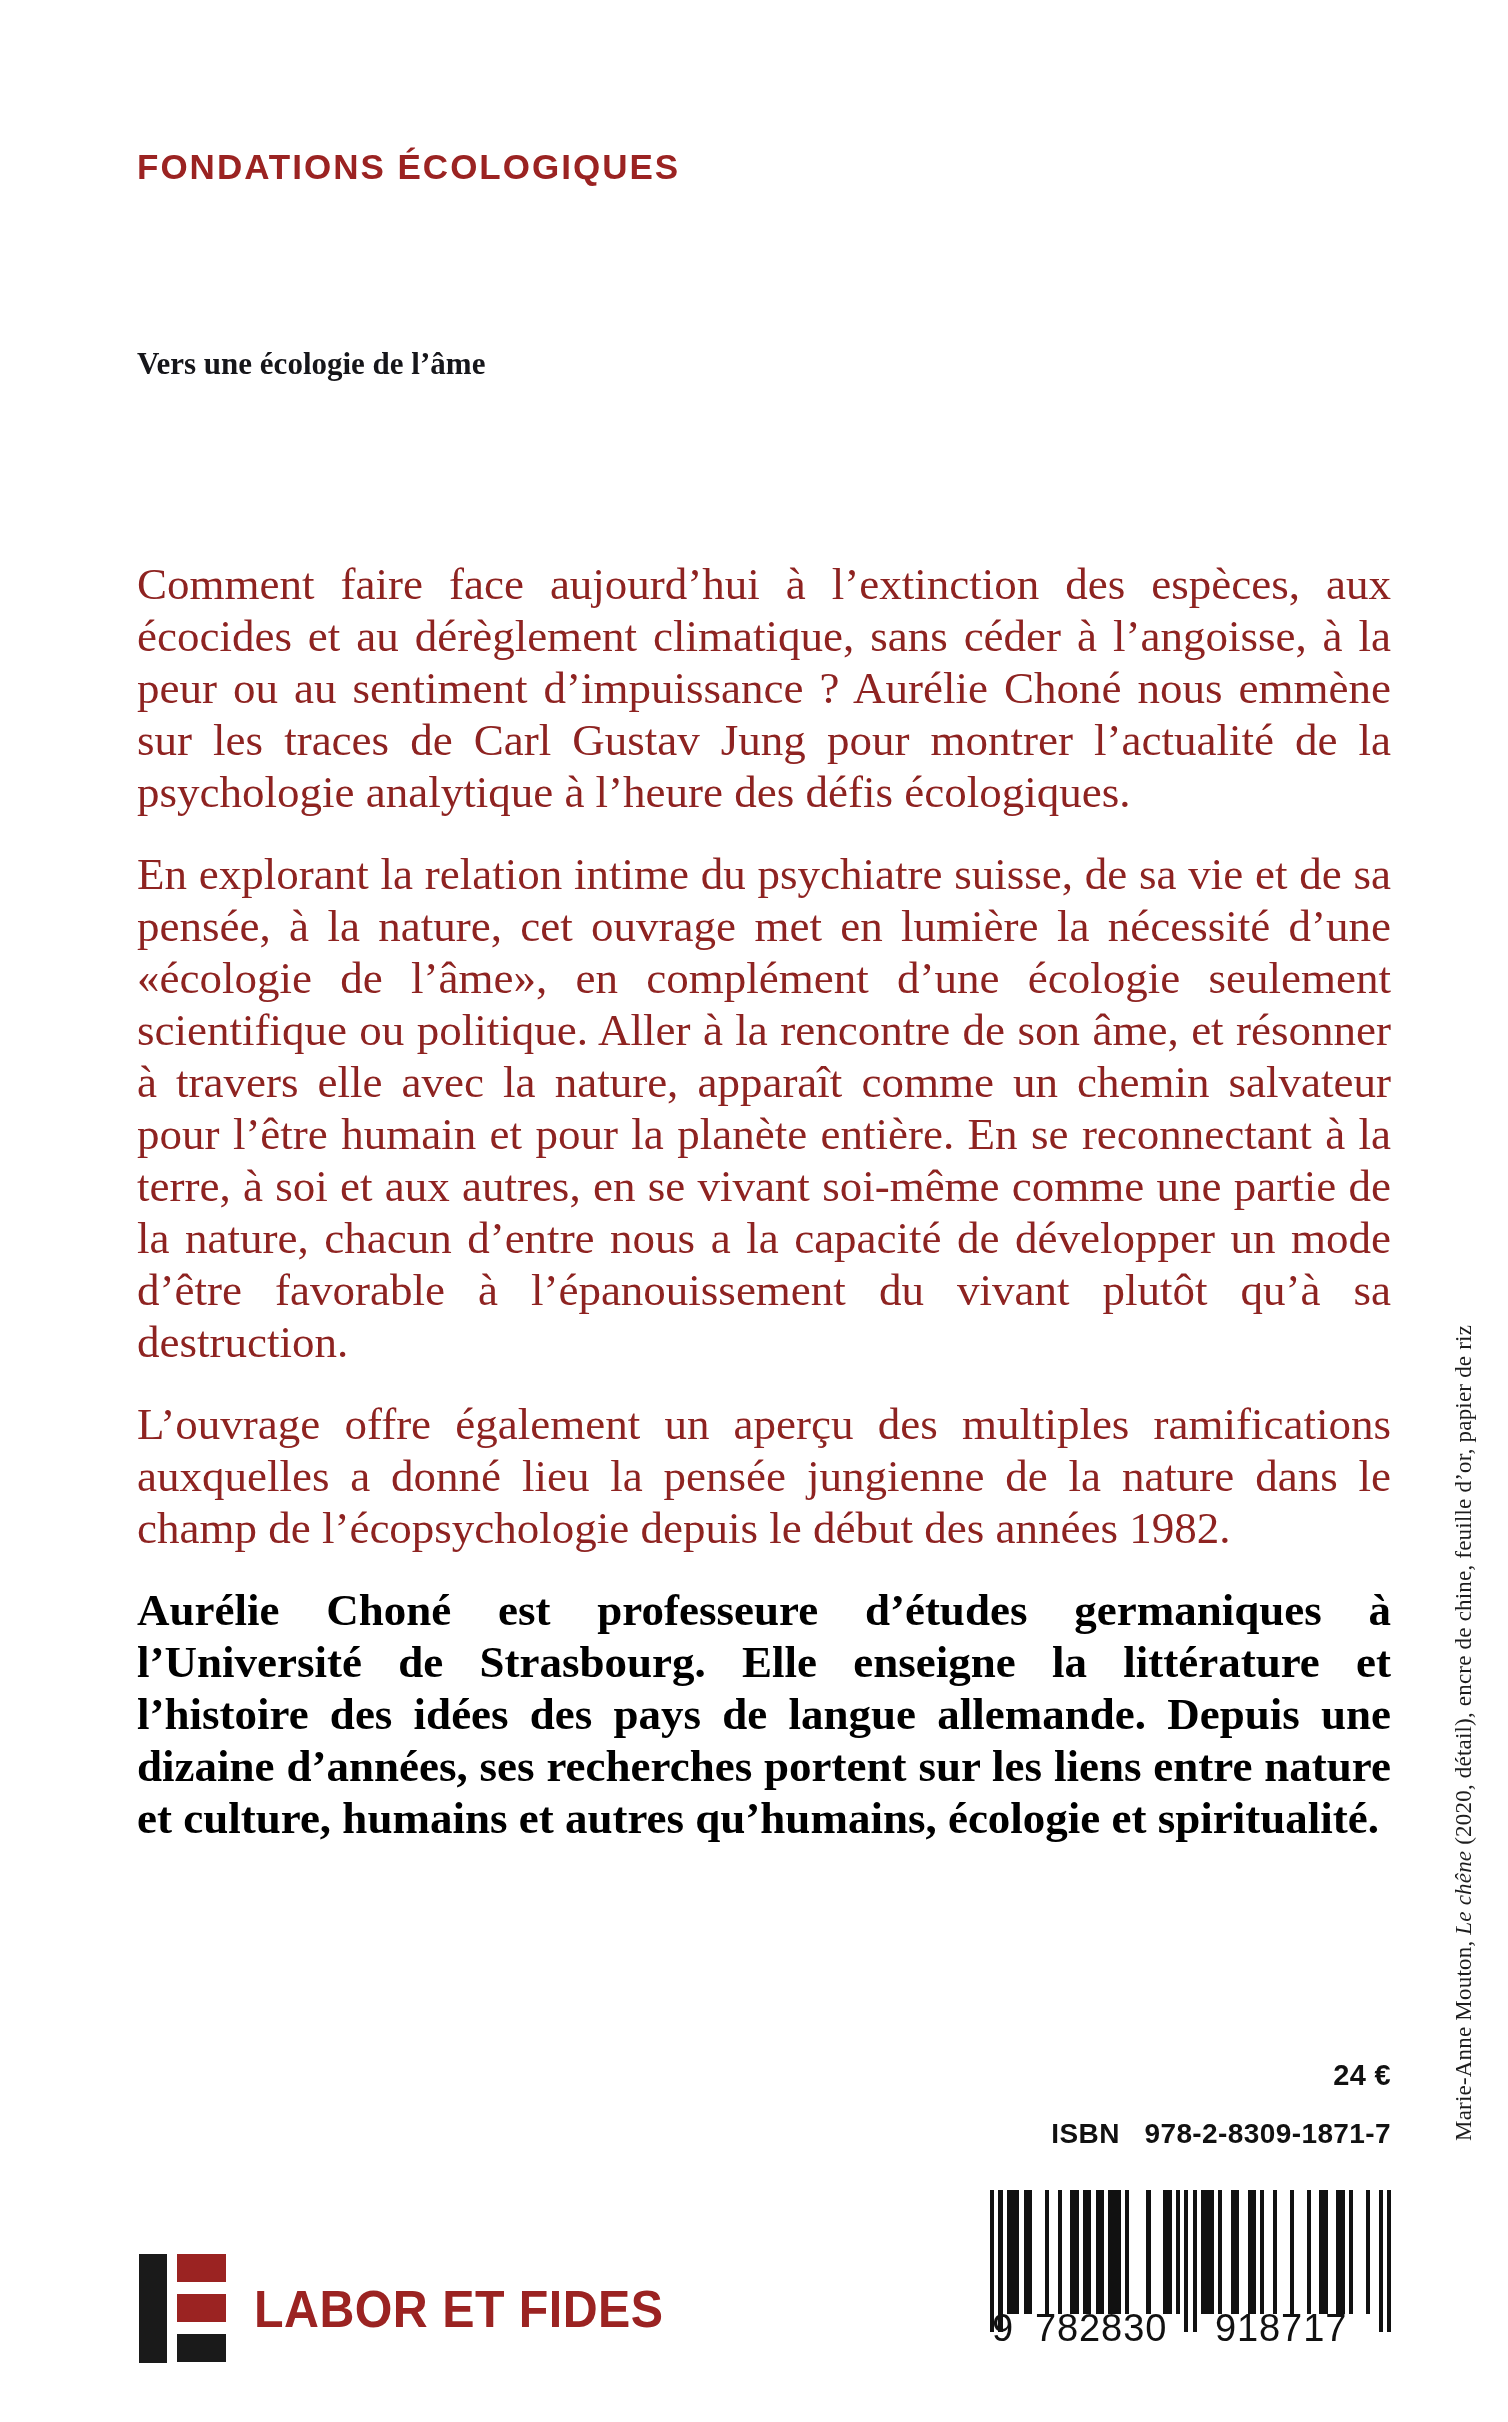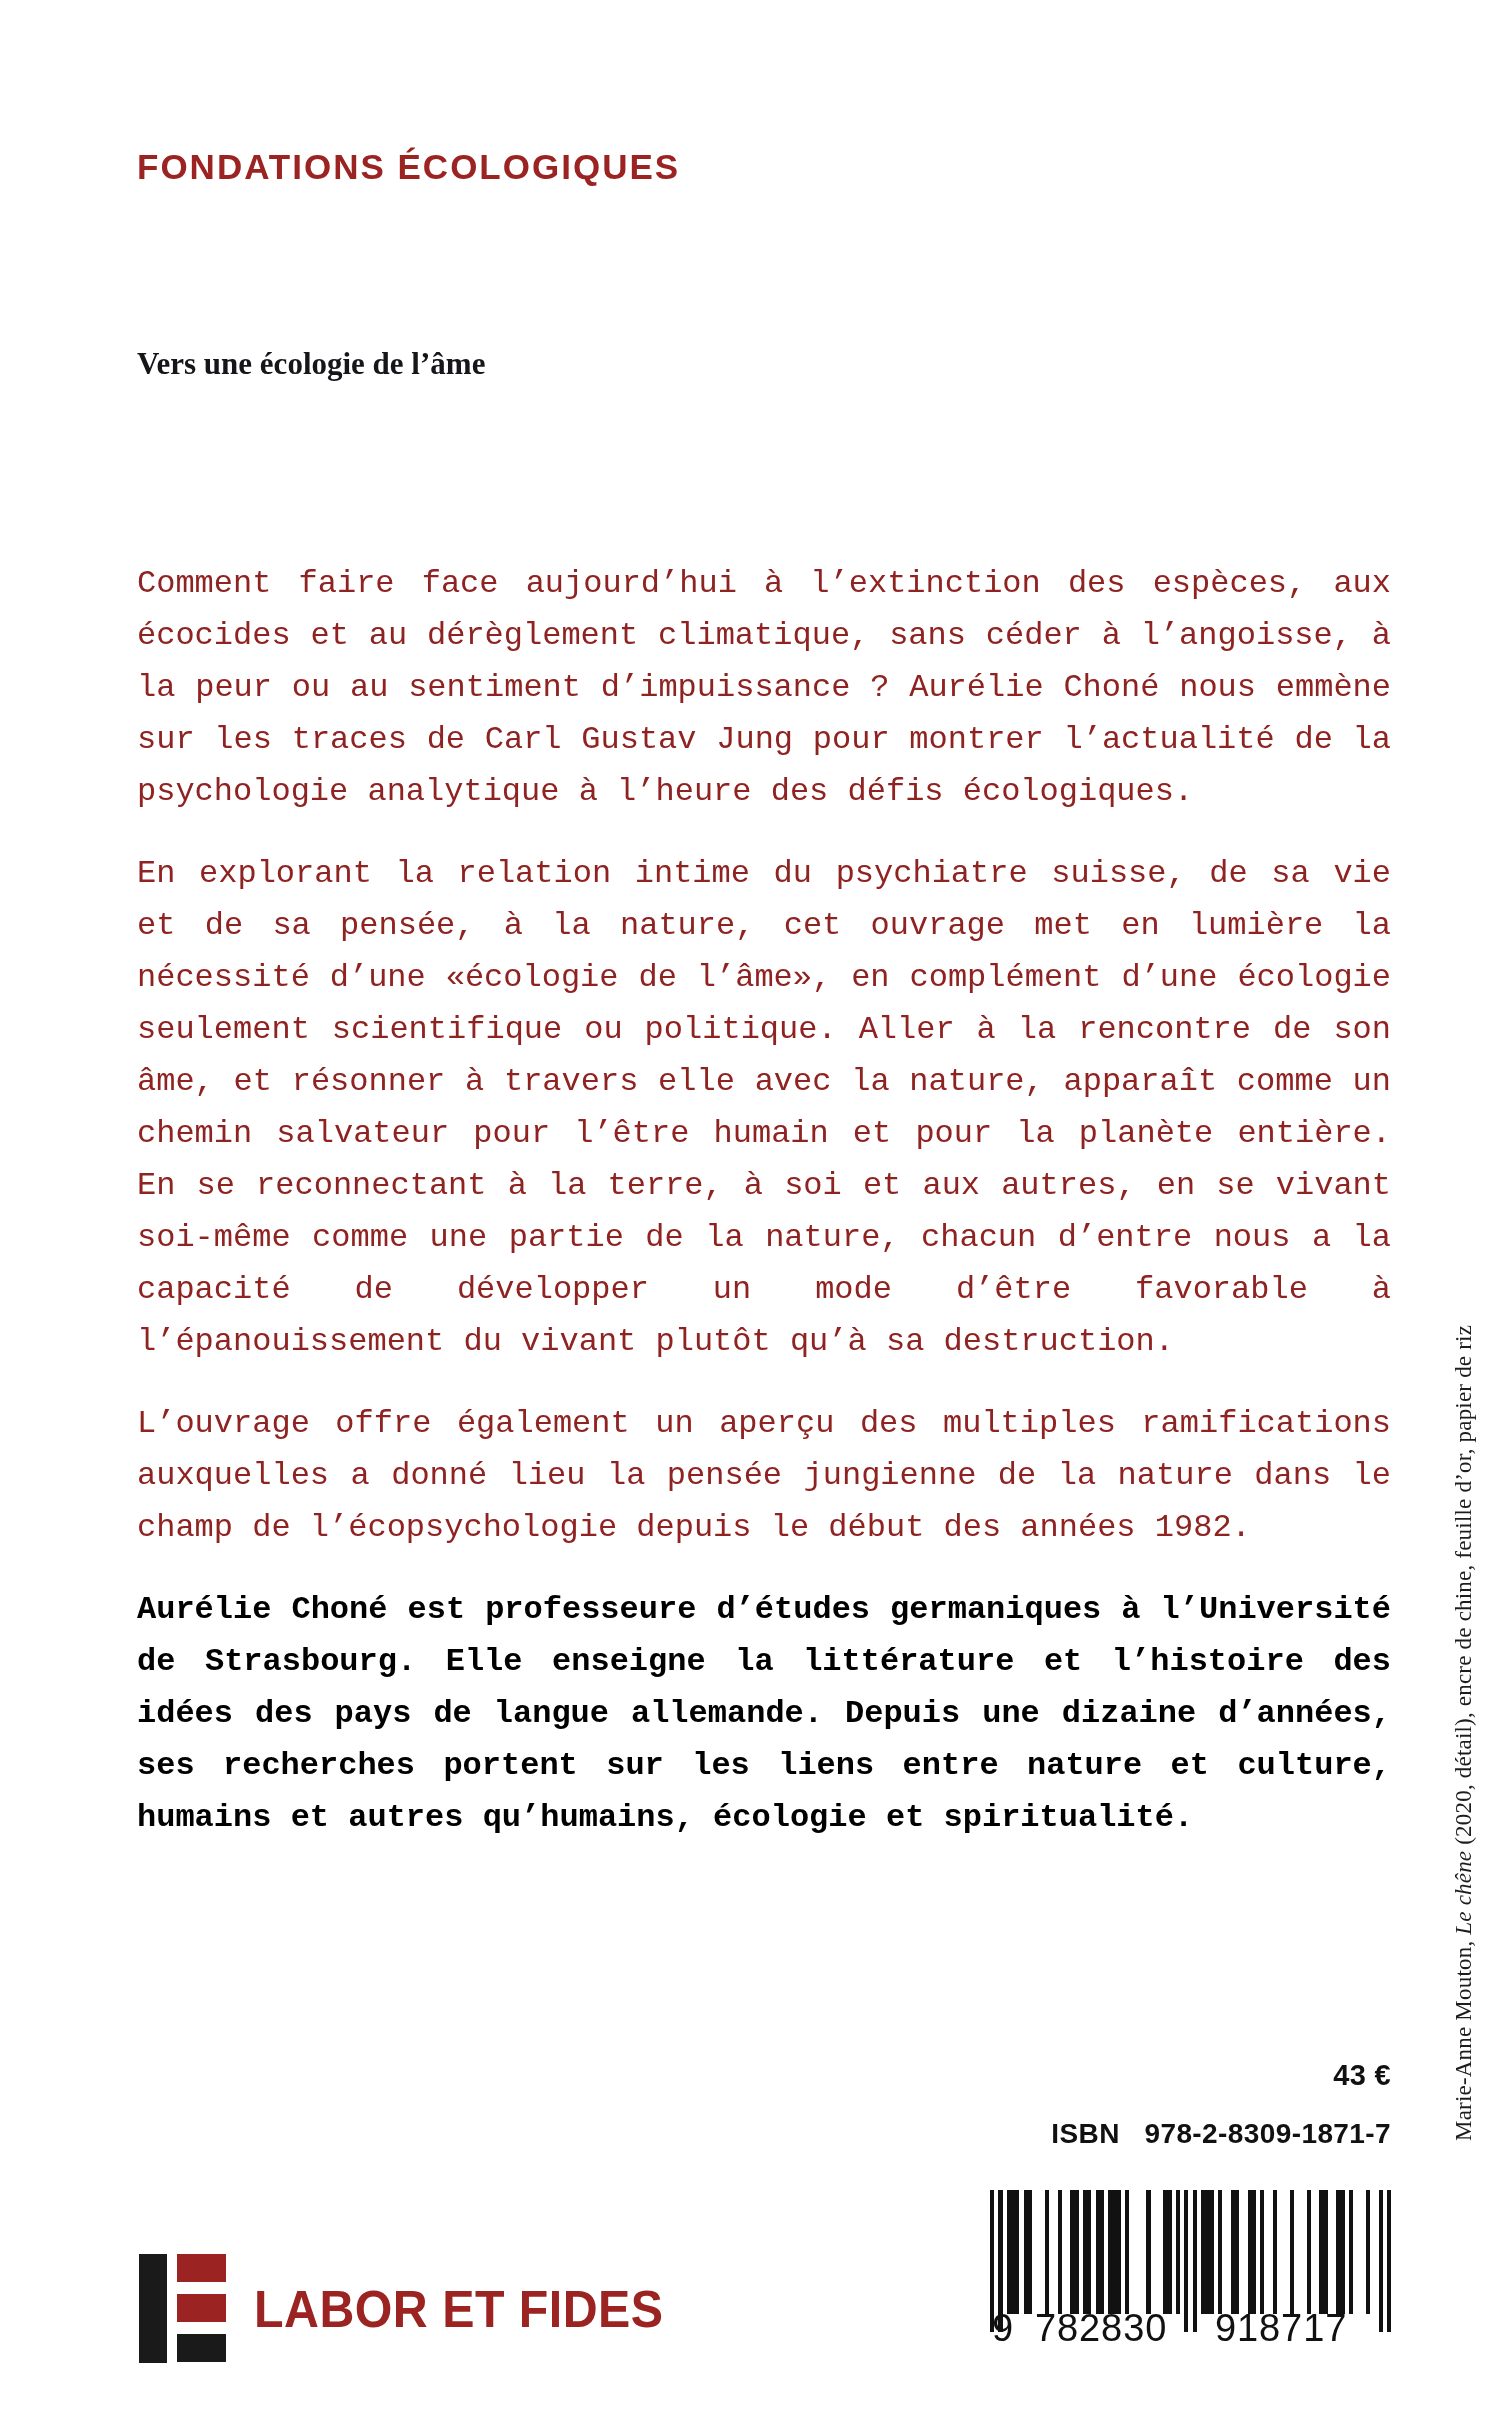--- a/index.html
+++ b/index.html
@@ -56,22 +56,22 @@
 
   
   .body-wrap {
     position: absolute;
     left: 137px;
     top: 558px;
     width: 1254px;
   }
   p.para {
     margin: 0 0 30px 0;
-    font-family: Liberation Mono, monospace;
-    font-size: 32px;
+    font-family: Liberation Serif, serif;
+    font-size: 45px;
     line-height: 52px;
     color: #8e2321;
     text-align: justify;
     text-justify: inter-word;
     hyphens: manual;
   }
   p.para:last-child { margin-bottom: 0; }
   p.para.bold {
     font-weight: 700;
     color: #000000;
@@ -218,21 +218,21 @@
     <p class="para">Comment faire face aujourd’hui à l’extinction des espèces, aux écocides et au dérèglement climatique, sans céder à l’angoisse, à la peur ou au sentiment d’impuissance ? Aurélie Choné nous emmène sur les traces de Carl Gustav Jung pour montrer l’actualité de la psychologie analytique à l’heure des défis écologiques.</p>
     <p class="para">En explorant la relation intime du psychiatre suisse, de sa vie et de sa pensée, à la nature, cet ouvrage met en lumière la nécessité d’une «écologie de l’âme», en complément d’une écologie seulement scientifique ou politique. Aller à la rencontre de son âme, et résonner à travers elle avec la nature, apparaît comme un chemin salvateur pour l’être humain et pour la planète entière. En se reconnectant à la terre, à soi et aux autres, en se vivant soi-même comme une partie de la nature, chacun d’entre nous a la capacité de développer un mode d’être favorable à l’épanouissement du vivant plutôt qu’à sa destruction.</p>
     <p class="para">L’ouvrage offre également un aperçu des multiples ramifications auxquelles a donné lieu la pensée jungienne de la nature dans le champ de l’écopsychologie depuis le début des années 1982.</p>
     <p class="para bold">Aurélie Choné est professeure d’études germaniques à l’Université de Strasbourg. Elle enseigne la littérature et l’histoire des idées des pays de langue allemande. Depuis une dizaine d’années, ses recherches portent sur les liens entre nature et culture, humains et autres qu’humains, écologie et spiritualité.</p>
   </div>
 
   <div class="credit">
     <span>Marie-Anne Mouton, </span><i>Le chêne</i><span> (2020, détail), encre de chine, feuille d’or, papier de riz</span>
   </div>
 
-  <div class="price">43 €</div>
+  <div class="price">24 €</div>
 
   <div class="isbn">
     <span class="isbn-label">ISBN</span><span>978-2-8309-1871-7</span>
   </div>
 
   <div class="barcode">
     <div class="bars" id="barcode-bars">
         <div class="bar guard" style="width: 4.2px;"></div>
         <div class="bar space" style="width: 4.2px;"></div>
         <div class="bar guard" style="width: 4.2px;"></div>

